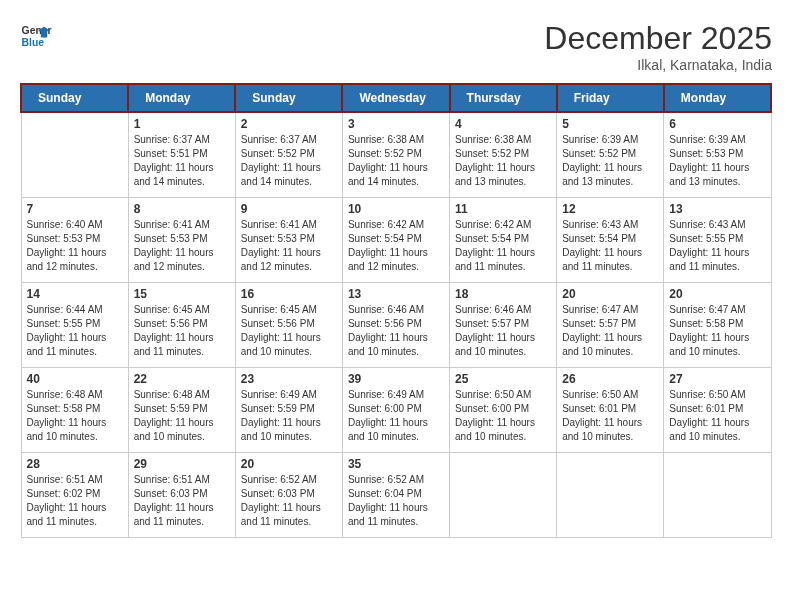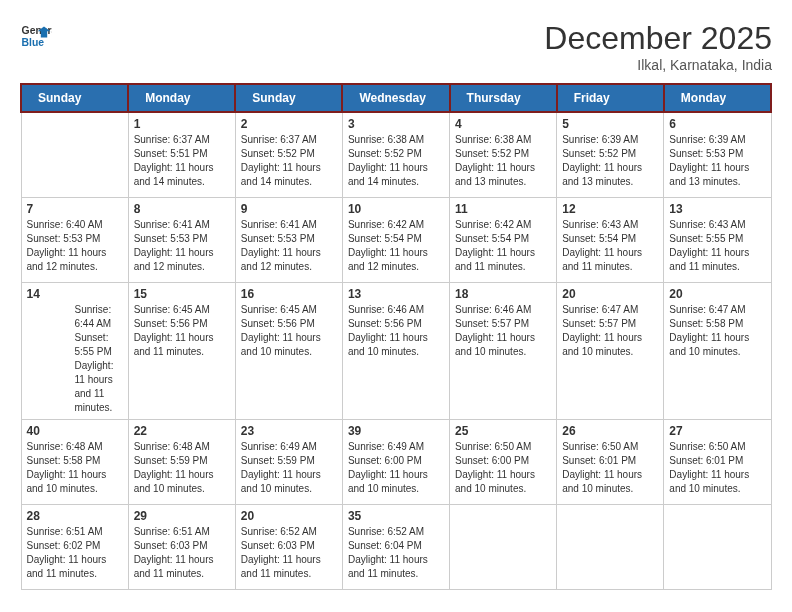--- a/index.html
+++ b/index.html
@@ -190,21 +190,21 @@
         <td>
           <span class="day-num">13</span>
           <div class="cell-info" style="white-space: pre-line;">Sunrise: 6:43 AM
 Sunset: 5:55 PM
 Daylight: 11 hours and 11 minutes.</div>
         </td>
       </tr>
       <tr class="week-row">
         <td>
           <span class="day-num">14</span>
-          <div class="cell-info" style="white-space: pre-line; margin-left: 48px;">Sunrise: 6:44 AM
+          <div class="cell-info" style="white-space: pre-line;">Sunrise: 6:44 AM
 Sunset: 5:55 PM
 Daylight: 11 hours and 11 minutes.</div>
         </td>
         <td>
           <span class="day-num">15</span>
           <div class="cell-info" style="white-space: pre-line;">Sunrise: 6:45 AM
 Sunset: 5:56 PM
 Daylight: 11 hours and 11 minutes.</div>
         </td>
         <td>

